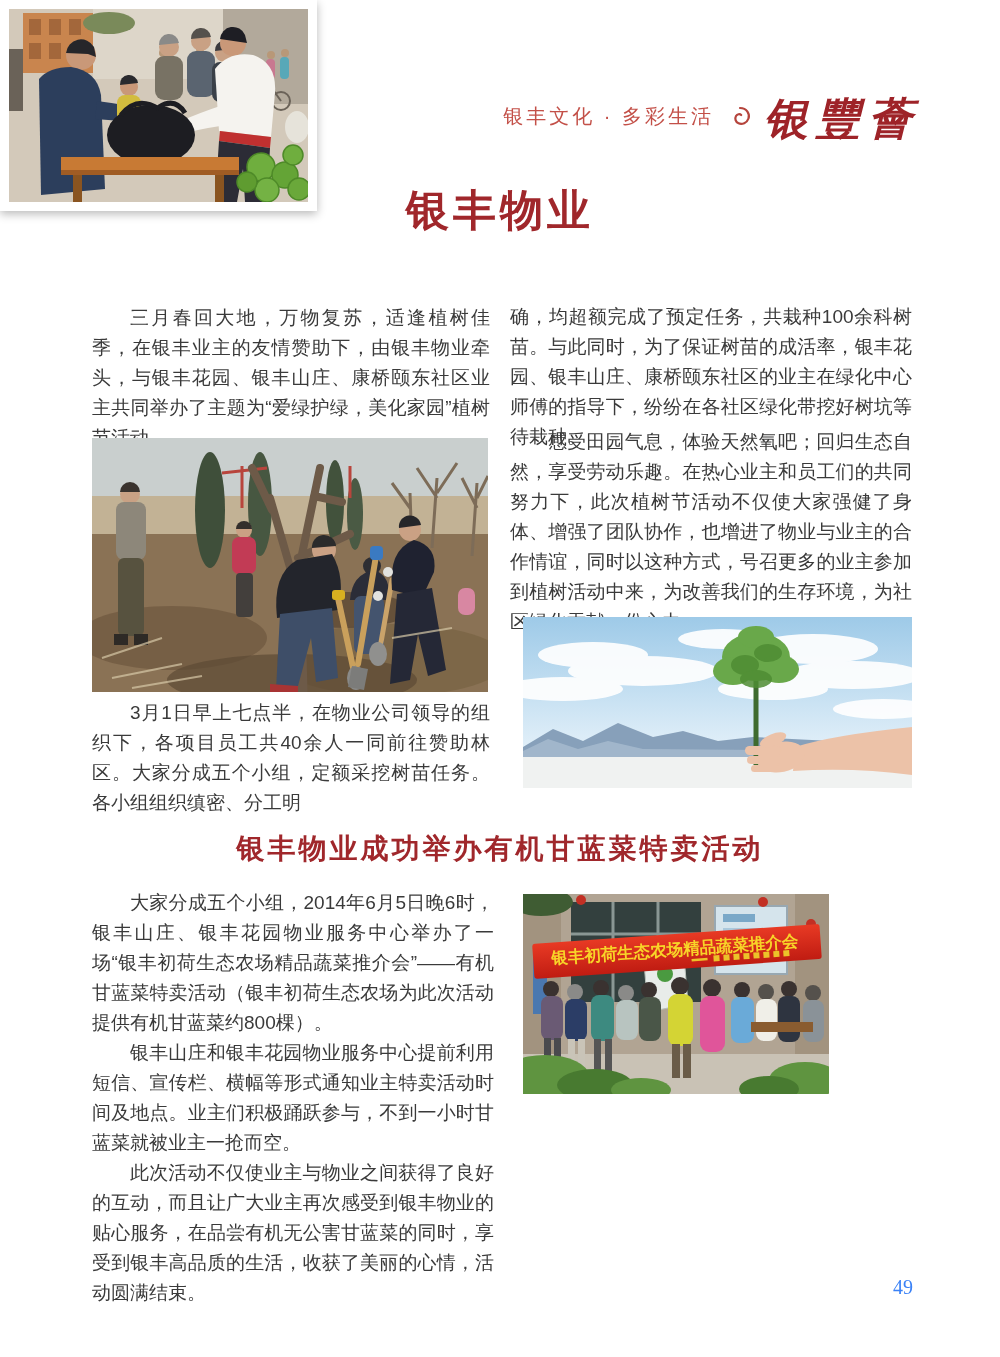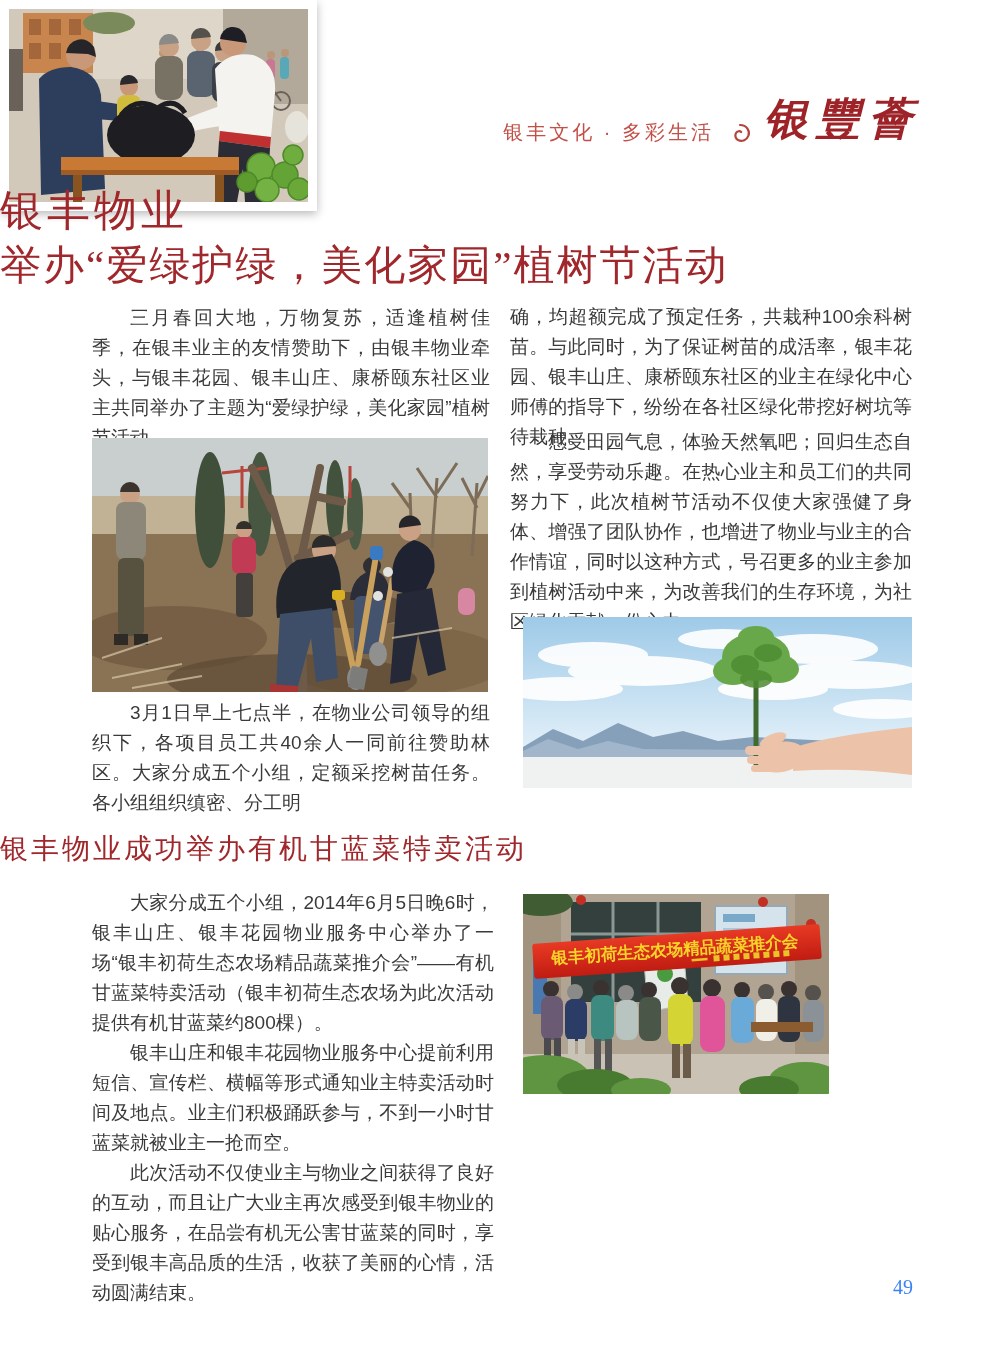--- a/index.html
+++ b/index.html
@@ -1,27 +1,27 @@
 <!DOCTYPE html>
 <html><head>
 <meta charset="utf-8">
 <style>
   html,body{margin:0;padding:0;background:#ffffff;}
   #page{position:relative;width:1000px;height:1357px;background:#ffffff;overflow:hidden;
         font-family:"Liberation Sans","DejaVu Sans",sans-serif;color:#3a3a3a;}
 
   
-  #header{position:absolute;top:86px;right:80px;display:flex;align-items:flex-end;gap:12px;}
+  #header{position:absolute;top:86px;right:80px;display:flex;align-items:center;gap:12px;}
   #header .tagline{font-size:20px;letter-spacing:3px;color:#c35048;}
   #header .logo{font-size:44px;line-height:52px;font-weight:700;letter-spacing:8px;color:#9e2328;
         font-family:"Liberation Serif","DejaVu Serif",serif;font-style:italic;margin-top:8px;}
 
   
-  .rtitle{position:absolute;left:0;width:100%;text-align:left;color:#a0272b;
-        font-family:"Liberation Serif","DejaVu Serif",serif;font-weight:400;}
+  .rtitle{position:absolute;left:0;width:100%;text-align:center;color:#a0272b;
+        font-family:"Liberation Serif","DejaVu Serif",serif;font-weight:700;}
   #title1{top:184px;}
   #title1 .l1{font-size:43px;line-height:54px;letter-spacing:4px;}
   #title1 .l2{font-size:41px;line-height:54px;letter-spacing:2px;}
   #title2{top:822px;font-size:28px;line-height:54px;letter-spacing:3px;}
 
   
   .para{position:absolute;font-size:19px;line-height:30px;text-align:justify;color:#3a3a3a;}
   .para p{margin:0;text-indent:2em;}
   .para p.noindent{text-indent:0;}
   #a1-left-p1{left:92px;top:303px;width:398px;}
@@ -52,21 +52,20 @@
   <div id="header">
     <span class="tagline">银丰文化 · 多彩生活</span>
     <svg width="26" height="26" viewBox="0 0 26 26">
       <path d="M14 5 C21 5 24 11 22.5 15.5 C21 20 16 21.8 12.5 20.3 C9.5 19 8.6 15.4 10 13 C11.2 11 13.8 10.6 15.2 12" fill="none" stroke="#b5443c" stroke-width="2.2" stroke-linecap="round"></path>
     </svg>
     <span class="logo">银豐薈</span>
   </div>
 
   <div id="title1" class="rtitle">
     <div class="l1">银丰物业</div>
-    <div class="l2">举办“爱绿护绿，美化家园”植树节活动</div>
   </div>
 
   <div id="a1-left-p1" class="para">
     <p>三月春回大地，万物复苏，适逢植树佳季，在银丰业主的友情赞助下，由银丰物业牵头，与银丰花园、银丰山庄、康桥颐东社区业主共同举办了主题为“爱绿护绿，美化家园”植树节活动。</p>
   </div>
   <div id="a1-right-p1" class="para">
     <p class="noindent">确，均超额完成了预定任务，共栽种100余科树苗。与此同时，为了保证树苗的成活率，银丰花园、银丰山庄、康桥颐东社区的业主在绿化中心师傅的指导下，纷纷在各社区绿化带挖好树坑等待栽种。</p>
   </div>
   <div id="a1-right-p2" class="para">
     <p>感受田园气息，体验天然氧吧；回归生态自然，享受劳动乐趣。在热心业主和员工们的共同努力下，此次植树节活动不仅使大家强健了身体、增强了团队协作，也增进了物业与业主的合作情谊，同时以这种方式，号召更多的业主参加到植树活动中来，为改善我们的生存环境，为社区绿化贡献一份心力。</p>

